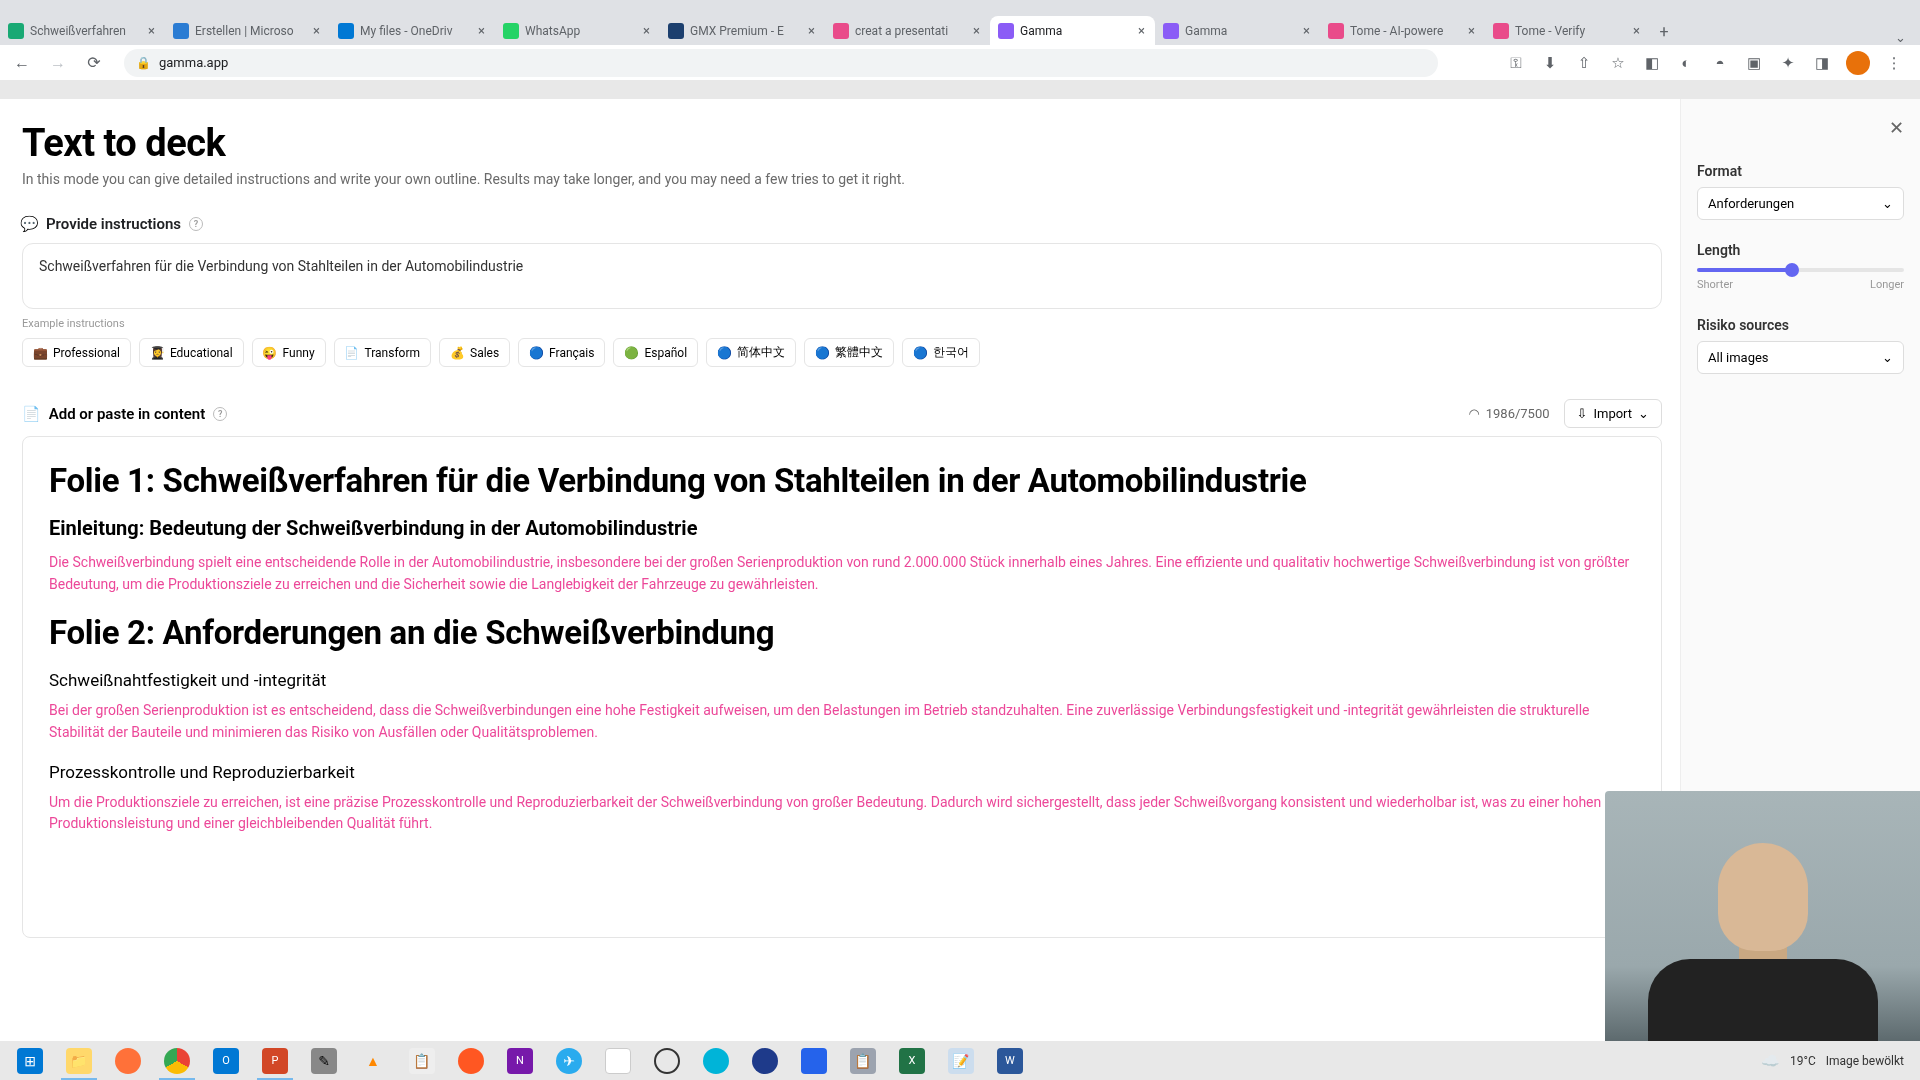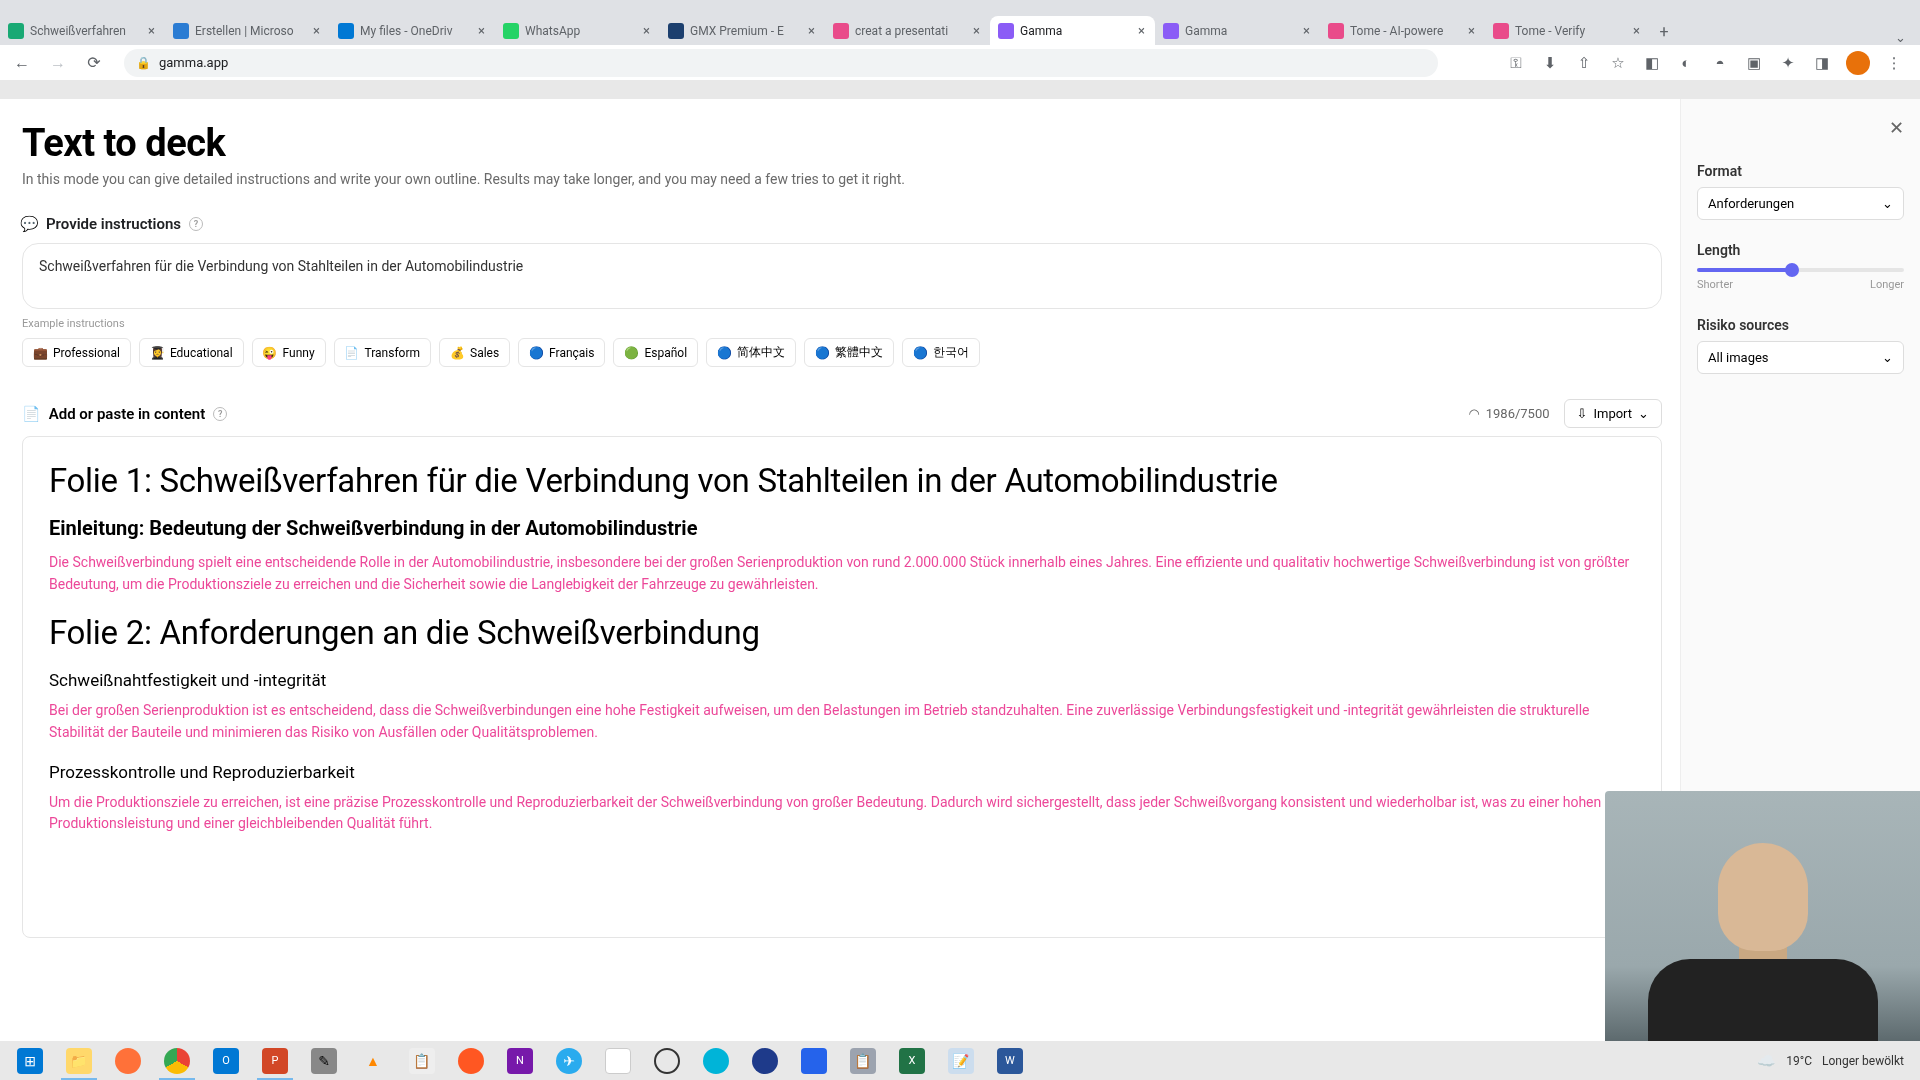--- a/index.html
+++ b/index.html
@@ -37,37 +37,37 @@
 
 
 .left { flex:1; padding:22px 18px 10px 22px; position:relative; }
 .h1 { font-size:38px; font-weight:700; letter-spacing:-0.5px; margin-bottom:6px; }
 .sub { font-size:14px; color:#6b6b6b; margin-bottom:28px; }
 
 .sect-head { display:flex; align-items:center; gap:8px; font-size:15px; font-weight:600; color:#202124; margin-bottom:10px; }
 .sect-head .ico { width:16px; height:16px; display:flex; align-items:center; justify-content:center; }
 .info-ico { width:14px; height:14px; border:1px solid #bbb; border-radius:50%; font-size:9px; display:flex; align-items:center; justify-content:center; color:#999; }
 
-.instr-box { width:100%; min-height:66px; border:1px solid #e5e5e5; border-radius:16px; padding:14px 16px; font-size:14px; color:#333; margin-bottom:8px; background:#fff; }
+.instr-box { width:100%; min-height:66px; border:1px solid #e5e5e5; border-radius:11px; padding:14px 16px; font-size:14px; color:#333; margin-bottom:8px; background:#fff; }
 
 .ex-label { font-size:11px; color:#999; margin-bottom:8px; }
 .chips { display:flex; gap:8px; margin-bottom:32px; flex-wrap:wrap; }
 .chip { border:1px solid #e5e5e5; border-radius:6px; padding:5px 10px; font-size:12px; display:flex; align-items:center; gap:5px; cursor:pointer; }
 .chip .em { font-size:12px; }
 
 .content-head { display:flex; align-items:center; justify-content:space-between; margin-bottom:8px; }
 .content-head-left { display:flex; align-items:center; gap:8px; font-size:15px; font-weight:600; }
 .content-head-right { display:flex; align-items:center; gap:14px; }
 .counter { display:flex; align-items:center; gap:6px; font-size:13px; color:#666; }
 .import-btn { border:1px solid #ddd; border-radius:6px; padding:6px 12px; font-size:13px; display:flex; align-items:center; gap:6px; cursor:pointer; background:#fff; }
 
 .content-box { border:1px solid #e5e5e5; border-radius:8px; padding:24px 26px; height:502px; overflow-y:auto; position:relative; }
 .content-box::-webkit-scrollbar { width:8px; }
 .content-box::-webkit-scrollbar-thumb { background:#ccc; border-radius:4px; }
-.content-box h2 { font-size:33px; font-weight:400; margin-bottom:16px; letter-spacing:-0.3px; }
+.content-box h2 { font-size:33px; font-weight:700; margin-bottom:16px; letter-spacing:-0.3px; }
 .content-box h3 { font-size:20px; font-weight:700; margin-bottom:12px; }
 .content-box h4 { font-size:17px; font-weight:400; margin-bottom:10px; margin-top:18px; }
 .content-box p { font-size:14px; line-height:1.55; color:#ec4899; margin-bottom:18px; }
 
 .credits { position:absolute; bottom:10px; left:22px; display:flex; align-items:center; gap:8px; font-size:14px; font-weight:600; }
 
 
 .right { width:240px; border-left:1px solid #eee; background:#fafafa; padding:64px 16px 16px 16px; position:relative; }
 .close-x { position:absolute; top:18px; right:16px; font-size:18px; color:#666; cursor:pointer; }
 .r-label { font-size:14px; font-weight:600; margin-bottom:8px; color:#333; }
@@ -374,15 +374,15 @@
   <div class="task-ico">
       <div class="ic" style="background:#cde">📝</div>
     </div>
   <div class="task-ico">
       <div class="ic" style="background:#2b579a;color:#fff;font-size:11px">W</div>
     </div>
   <div class="task-spacer"></div>
   <div class="tray">
     <span class="weather-ico">☁️</span>
     <span>19°C</span>
-    <span>Longer bewölkt</span>
+    <span>Image bewölkt</span>
   </div>
 </div>
 
 </body></html>

